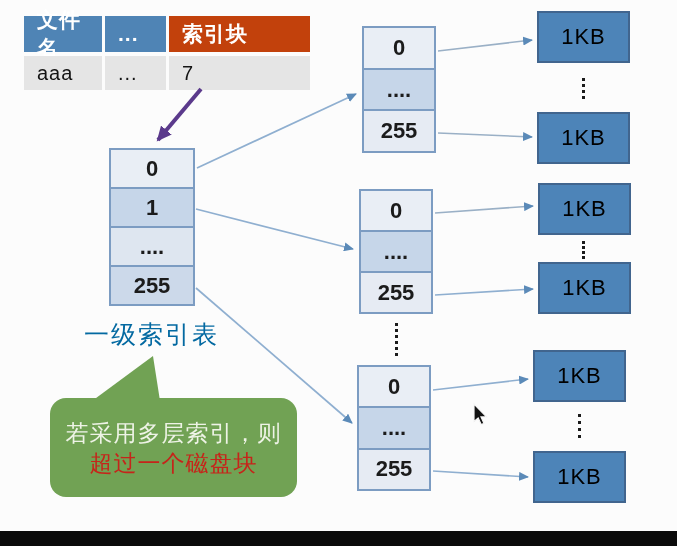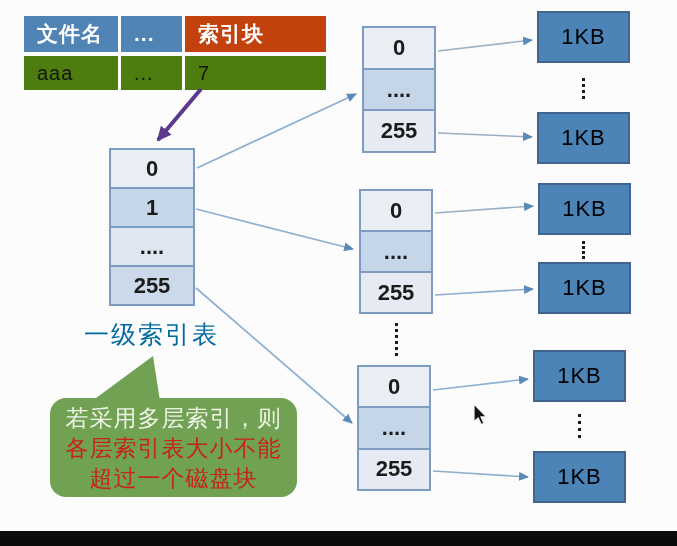--- a/index.html
+++ b/index.html
@@ -10,22 +10,22 @@
     overflow:hidden;
   }
   
   .ftable { position:absolute; left:24px; top:16px; }
   .ftable .frow { display:flex; gap:3px; margin-bottom:4px; }
   .ftable .fcell {
     height:36px; display:flex; align-items:center; padding-left:13px;
     font-size:21px; letter-spacing:1px;
   }
   .ftable .hcell { color:#fff; font-weight:600; }
-  .ftable .dcell { background:#4d7c0f; color:#141414; height:34px; font-size:20px; }
-  .w1 { width:94px; } .w2 { width:61px; } .w3 { width:141px; }
+  .ftable .dcell { background:#e5e5e5; color:#141414; height:34px; font-size:20px; }
+  .w1 { width:78px; } .w2 { width:61px; } .w3 { width:141px; }
   .hblue { background:#4f84b5; } .hred { background:#c2410c;font-family:Liberation Mono, monospace; }
 
   
   .itable {
     position:absolute; display:flex; flex-direction:column;
     border:2px solid #7c9cc2; background:#e9eef5;
   }
   .itable .cell {
     flex:1; display:flex; align-items:center; justify-content:center;
     font-weight:bold; font-size:22px; color:#1b1b1b;
@@ -156,21 +156,20 @@
       <i></i>
       <i></i>
       <i></i>
       <i></i>
       <i></i>
       <i></i>
     </div>
 
   <div id="callout">
     <div class="cl cl-white">若采用多层索引，则</div>
-    <div class="cl cl-red">各层索引表大小不能</div>
     <div class="cl cl-red">超过一个磁盘块</div>
   </div>
 
   <svg id="overlay" viewBox="0 0 677 546" xmlns="http://www.w3.org/2000/svg">
     <defs>
       <marker id="mBlue" markerUnits="userSpaceOnUse" markerWidth="11" markerHeight="9" refX="9" refY="4.5" orient="auto">
         <path d="M0,0 L10,4.5 L0,9 z" fill="#5b8ab8"></path>
       </marker>
       <marker id="mPurple" markerUnits="userSpaceOnUse" markerWidth="16" markerHeight="14" refX="13" refY="7" orient="auto">
         <path d="M0,0 L15,7 L0,14 z" fill="#5b3a8c"></path>

